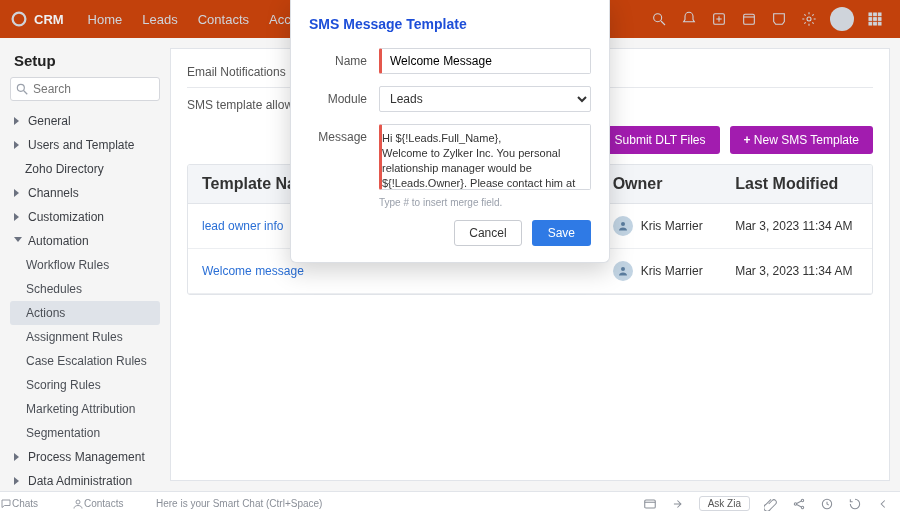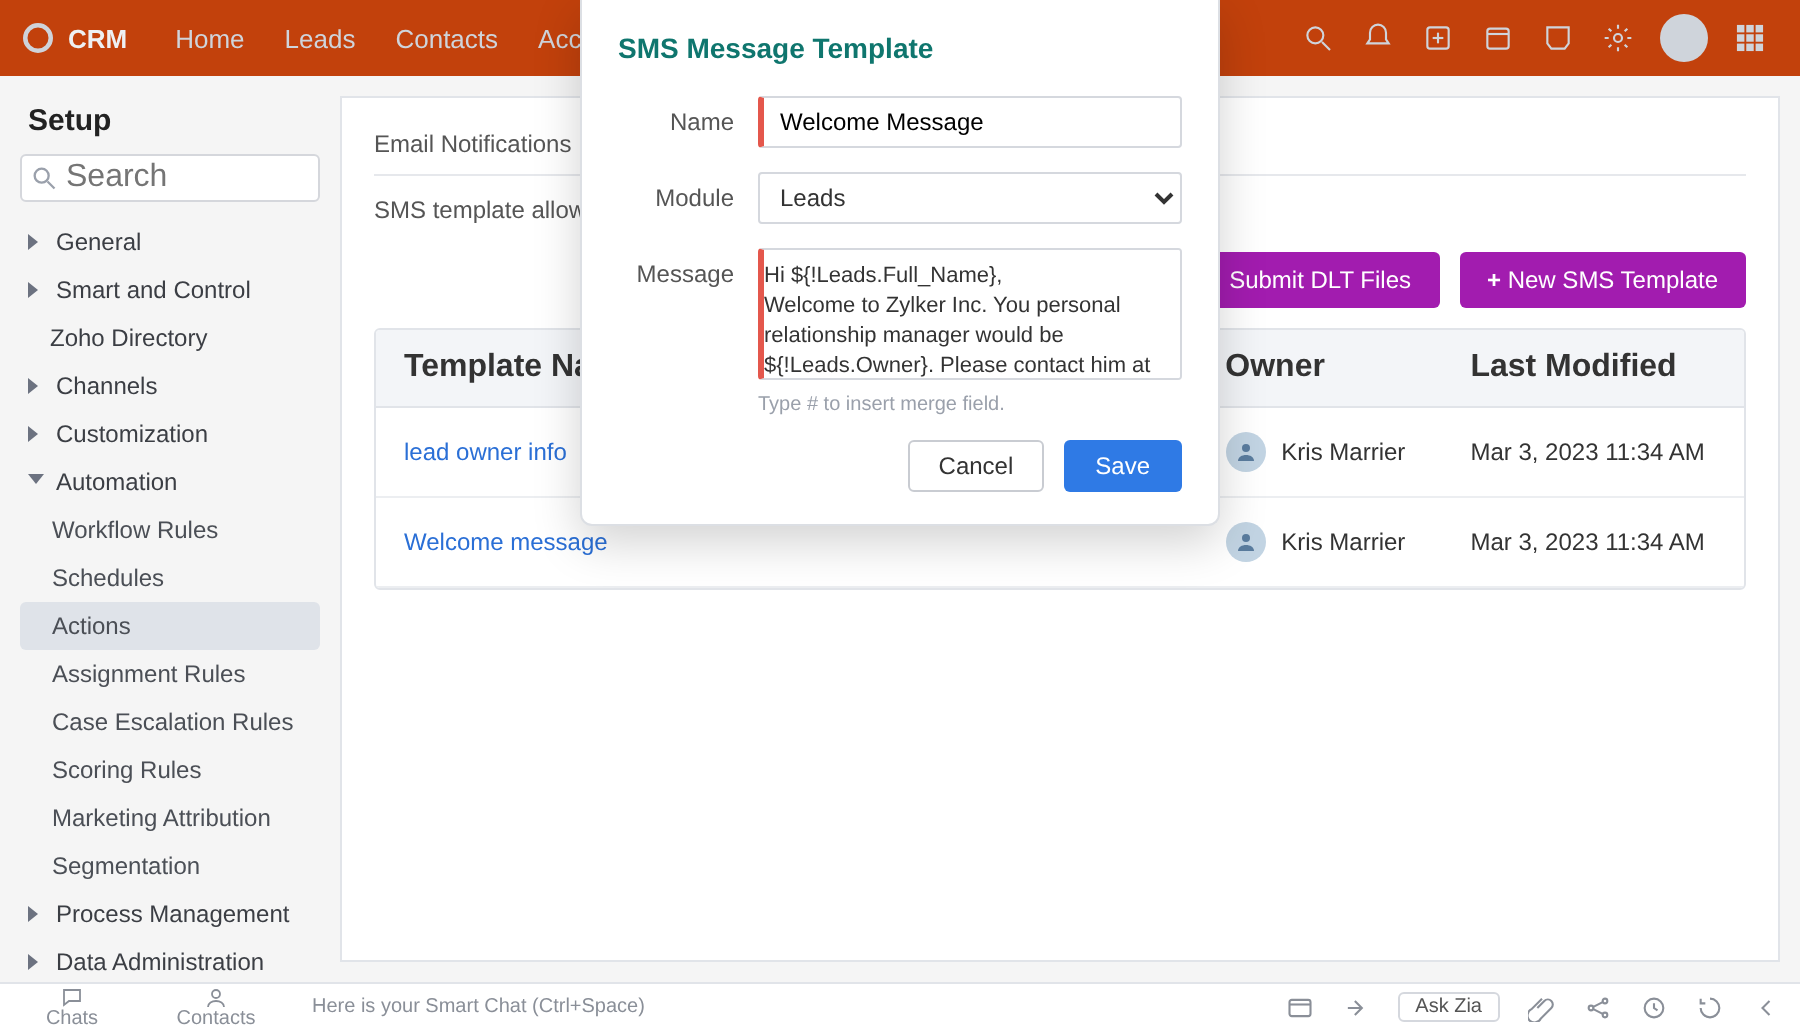--- a/index.html
+++ b/index.html
@@ -15,21 +15,21 @@
   .tn-icon{width:30px;height:38px;display:flex;align-items:center;justify-content:center;color:#cfd4db}
   .tn-icon svg{width:16px;height:16px;stroke:#cfd4db;fill:none;stroke-width:1.6}
   .avatar{width:24px;height:24px;border-radius:50%;background:#cfd4db;margin:0 6px}
   .apps svg{width:16px;height:16px;fill:#cfd4db}
 
   
   .layout{position:absolute;top:38px;left:0;right:0;bottom:24px;display:flex;gap:10px;padding:10px}
   .side{width:150px;flex:0 0 150;background:#f5f5f5}
   .side h1{font-size:15px;font-weight:600;margin:4px 0 8px 4px;color:#222}
   .search{position:relative;margin-bottom:8px}
-  .search input{width:100%;height:24px;padding:0 6px 0 22px;border:1px solid #d5d7dc;border-radius:3px;font-size:16px;background:#fff;color:#555}
+  .search input{width:100%;height:24px;padding:0 6px 0 22px;border:1px solid #d5d7dc;border-radius:3px;font-size:12px;background:#fff;color:#555}
   .search svg{position:absolute;left:5px;top:5px;width:14px;height:14px;stroke:#9aa0ab;fill:none;stroke-width:2}
   .side-list{list-style:none}
   .side-list li{display:flex;align-items:center;gap:6px;padding:5px 4px;font-size:12px;color:#3b3e44;cursor:pointer}
   .side-list li.plain{padding-left:15px}
   .side-list li.sel{background:#dfe3e9;border-radius:3px}
   .side-list li.sub{padding-left:16px;color:#4b4f56}
   .chev{width:8px;height:8px;flex:0 0 8px}
   .chev.r{border-top:4px solid transparent;border-bottom:4px solid transparent;border-left:5px solid #6c7280}
   .chev.d{border-left:4px solid transparent;border-right:4px solid transparent;border-top:5px solid #6c7280}
 
@@ -45,36 +45,36 @@
   table.grid{width:100%;border:1px solid #e1e4e9;border-radius:3px;border-collapse:separate;border-spacing:0;overflow:hidden}
   .grid th{background:#f3f5f8;text-align:left;font-weight:600;font-size:16px;padding:10px 14px;border-bottom:1px solid #e1e4e9;color:#333}
   .grid td{padding:12px 14px;font-size:12px;border-bottom:1px solid #eceef1;color:#333}
   .grid td.link{color:#2a6fd6;cursor:pointer}
   .owner-cell{display:flex;align-items:center;gap:8px}
   .owner-ava{width:20px;height:20px;border-radius:50%;background:#c2d4e3;display:flex;align-items:center;justify-content:center}
   .owner-ava svg{width:12px;height:12px;fill:#5a7c9e}
 
   
   .modal{position:absolute;top:0;left:290px;width:320px;background:#fff;border:1px solid #dcdfe4;border-top:none;border-radius:0 0 6px 6px;box-shadow:0 8px 24px rgba(0,0,0,0.18);padding:16px 18px;z-index:10}
-  .modal h2{font-size:14px;font-weight:600;margin-bottom:16px;color:#0f766e}
+  .modal h2{font-size:14px;font-weight:600;margin-bottom:16px;color:#1d4ed8}
   .frow{display:flex;align-items:flex-start;gap:12px;margin-bottom:12px}
   .flab{width:58px;font-size:12px;color:#555;padding-top:6px;text-align:right}
   .fctl{flex:1}
   .fctl input[type=text]{width:100%;height:26px;border:1px solid #d5d8de;border-left:3px solid #e4574c;border-radius:2px;padding:0 8px;font-size:12px}
   .fctl select{width:100%;height:26px;border:1px solid #d5d8de;border-radius:2px;padding:0 6px;font-size:12px;background:#fff;color:#333}
   .fctl textarea{width:100%;height:66px;border:1px solid #d5d8de;border-left:3px solid #e4574c;border-radius:2px;padding:6px 0;font-size:11px;line-height:1.35;resize:none;font-family:inherit;color:#333}
   .hint{font-size:10px;color:#9aa0ab;margin-top:4px}
   .mactions{display:flex;justify-content:flex-end;gap:10px;margin-top:10px}
   .btn-sec{background:#fff;border:1px solid #c9ccd2;border-radius:3px;height:26px;padding:0 14px;font-size:12px;cursor:pointer;color:#333}
   .btn-save{background:#2f7ae5;color:#fff;border:none;border-radius:3px;height:26px;padding:0 16px;font-size:12px;cursor:pointer}
 
   
   .botbar{position:absolute;left:0;right:0;bottom:0;height:24px;background:#fff;border-top:1px solid #e1e4e9;display:flex;align-items:center;font-size:10px;color:#8a8f98}
   .bb-left{display:flex}
-  .bb-item{width:72px;display:flex;flex-direction:column;align-items:center;gap:0;line-height:1}
+  .bb-item{width:72px;display:flex;flex-direction:row;align-items:center;gap:0;line-height:1}
   .bb-item svg{width:12px;height:12px;stroke:#8a8f98;fill:none;stroke-width:1.8}
   .bb-msg{margin-left:12px}
   .bb-sep{flex:1}
   .bb-icons{display:flex;gap:14px;padding-right:10px;align-items:center}
   .bb-icons svg{width:14px;height:14px;stroke:#8a8f98;fill:none;stroke-width:1.8}
   .ask{border:1px solid #d5d8de;border-radius:3px;padding:1px 8px;font-size:10px;color:#555}
 </style>
 </head>
 <body>
 
@@ -153,21 +153,21 @@
         </svg>
       <input type="text" placeholder="Search" style="">
     </div>
     <ul class="side-list" id="side-list">
         <li>
           <span class="chev r"></span>
           <span>General</span>
         </li>
         <li>
           <span class="chev r"></span>
-          <span>Smart and Control</span>
+          <span>Users and Template</span>
         </li>
         <li class="plain">
           <span>Zoho Directory</span>
         </li>
         <li>
           <span class="chev r"></span>
           <span>Channels</span>
         </li>
         <li>
           <span class="chev r"></span>

